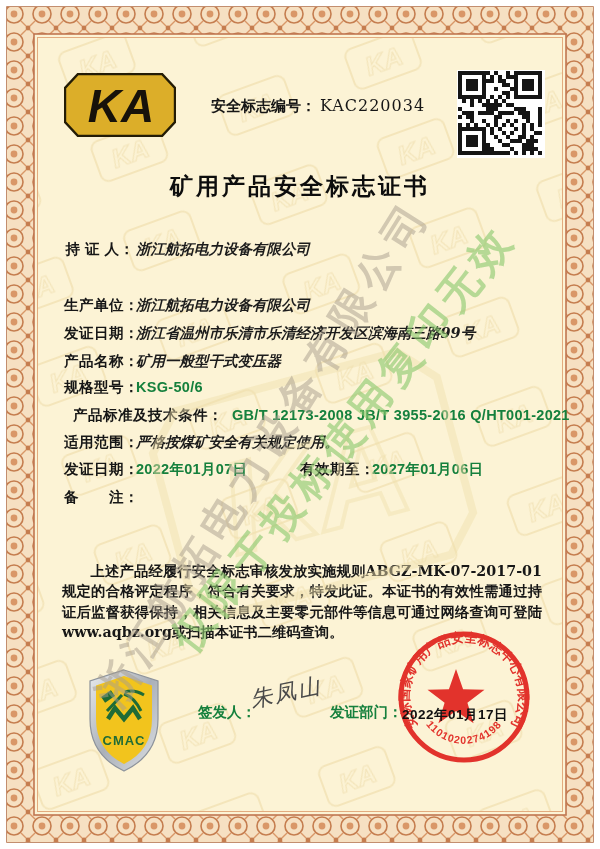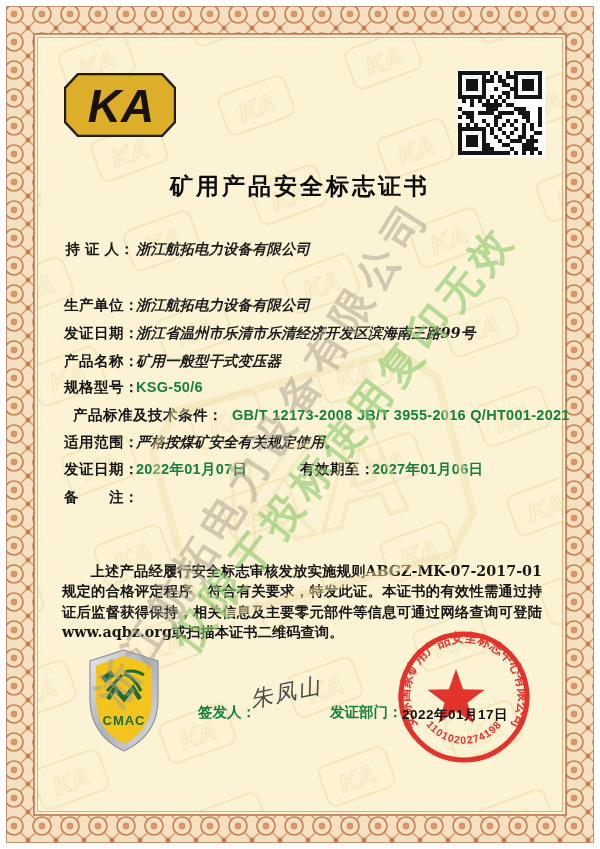--- a/index.html
+++ b/index.html
@@ -26,21 +26,21 @@
   .row{position:absolute;left:26px;width:486px;font-size:14.5px;color:#161616;white-space:nowrap;}
   .row .lbl{display:inline-block;font-weight:700;width:72px;letter-spacing:.5px;text-align:center;}
   .row.wide .lbl{width:168px;}
   .val-cjk{font-family:"DejaVu Serif",serif;font-weight:700;font-style:italic;color:#1c1c1c;}
   .val-latin{font-family:"Liberation Sans",sans-serif;font-weight:700;color:#15803d;letter-spacing:.3px;}
   .pair2{position:absolute;left:236px;top:0;}
   .pair2 .lbl{display:inline-block;font-weight:700;width:72px;}
   .statement{position:absolute;left:24px;top:523px;width:480px;margin:0;text-indent:2em;
              font-family:"DejaVu Serif",serif;font-weight:700;font-size:14.3px;line-height:1.42;
              color:#171717;text-align:justify;}
-  .cmac{position:absolute;left:44px;top:609px;width:84px;height:108px;}
+  .cmac{position:absolute;left:44px;top:629px;width:84px;height:108px;}
   .signer,.dept{position:absolute;top:665px;font-size:14.5px;font-weight:700;color:#15803d;}
   .signer{left:160px;}
   .dept{left:292px;}
   .signature{position:absolute;left:212px;top:640px;font-family:"DejaVu Serif",serif;font-style:italic;
              font-size:22px;color:#4a4a4a;transform:rotate(-12deg);letter-spacing:2px;}
   .seal{position:absolute;left:356px;top:589px;width:140px;height:140px;z-index:6;}
   .seal svg{position:absolute;left:0;top:0;opacity:.92;}
   .seal-date{position:absolute;left:8px;top:79px;width:130px;font-size:13.5px;font-weight:700;
              color:#111111;letter-spacing:.5px;z-index:7;}
 </style>
@@ -97,20 +97,23 @@
     <div class="wm wm-gray">浙江航拓电力设备有限公司</div>
     <div class="wm wm-green">仅限于投标使用复印无效</div>
 
     <div class="ka-logo">
       <svg width="112" height="64" viewBox="0 0 112 64">
         <polygon points="14,1 98,1 111,15 111,49 98,63 14,63 1,49 1,15" fill="#dcae29" stroke="#231c06" stroke-width="2.4"></polygon>
         <text x="57" y="49" text-anchor="middle" font-family="Liberation Sans, sans-serif" font-size="46" font-weight="800" font-style="italic" fill="#17120a">KA</text>
       </svg>
     </div>
 
+    <div class="certno">
+      <span class="lbl">安全标志编号：</span><span class="num">KAC220034</span>
+    </div>
 
     <div class="qr">
       <svg width="84" height="84" viewBox="0 0 84 84">
         <rect width="84" height="84" fill="#ffffff"></rect>
         <g id="qr-modules" fill="#151515">
             <rect x="0" y="0" width="4" height="4"></rect>
             <rect x="4" y="0" width="4" height="4"></rect>
             <rect x="8" y="0" width="4" height="4"></rect>
             <rect x="12" y="0" width="4" height="4"></rect>
             <rect x="16" y="0" width="4" height="4"></rect>

